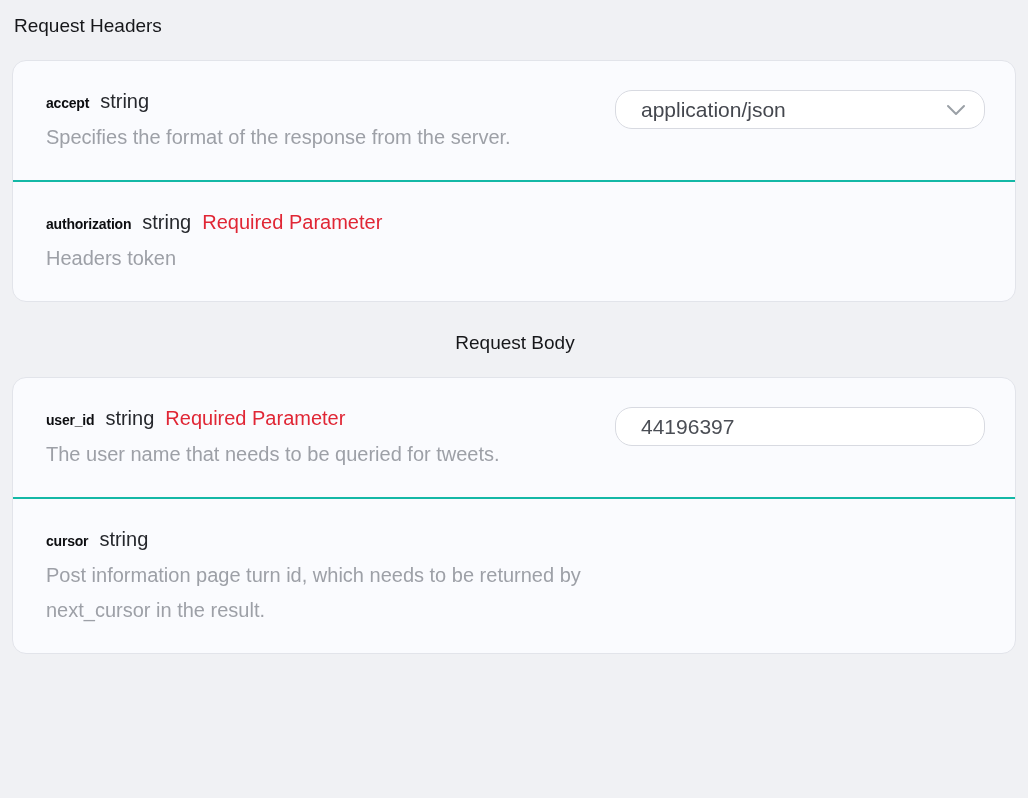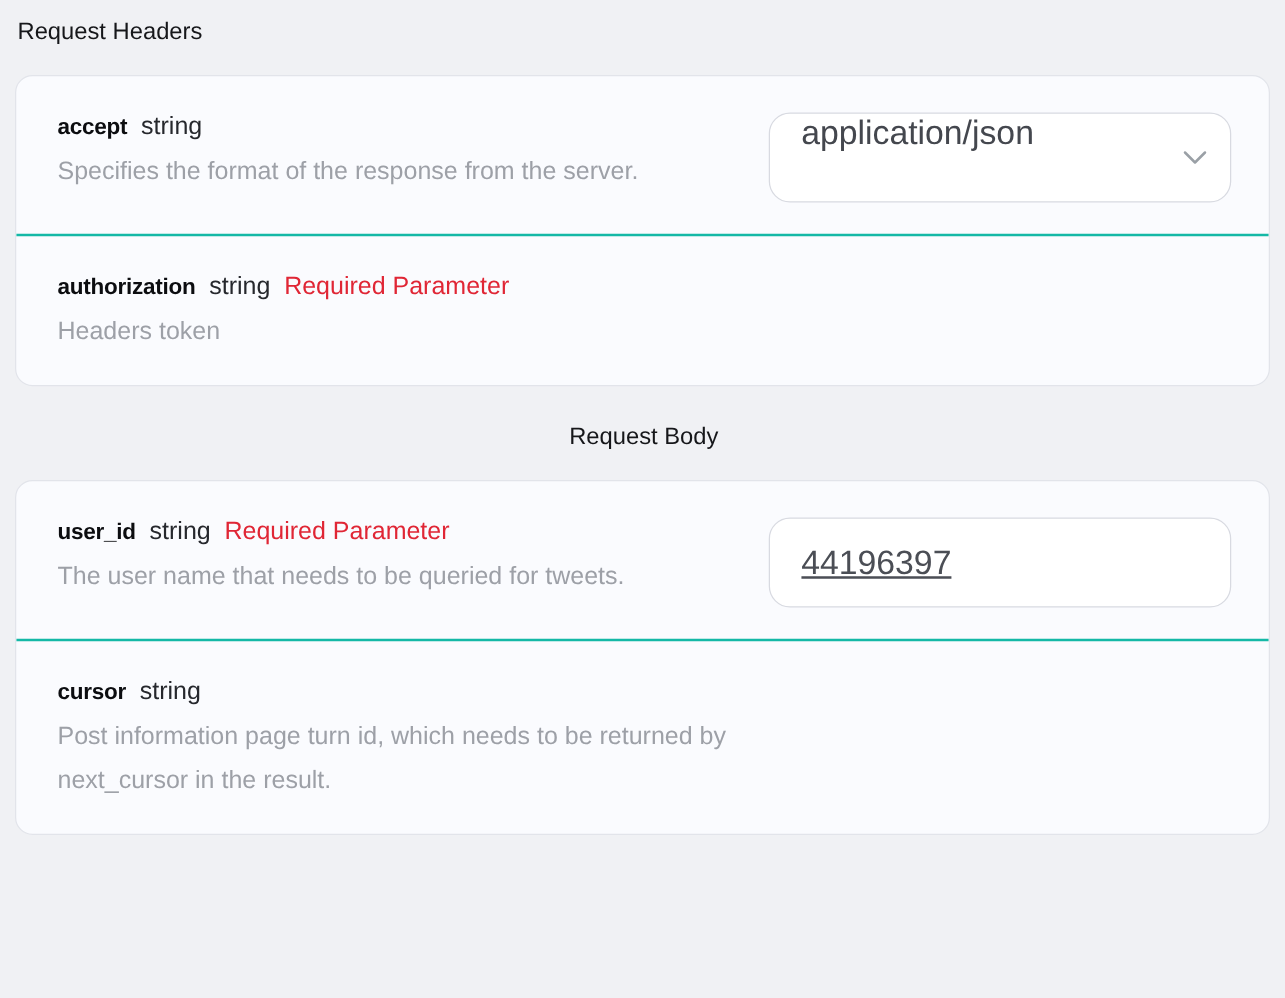--- a/index.html
+++ b/index.html
@@ -29,50 +29,50 @@
   .row {
     display: flex;
     justify-content: space-between;
     align-items: flex-start;
     padding: 29px 30px 25px 33px;
   }
   .row + .row { border-top: 2px solid #14b8a6; }
 
   .left { max-width: 560px; flex: 1 1 auto; padding-right: 20px; }
   .name-line { display: flex; align-items: baseline; gap: 11px; white-space: nowrap; }
-  .pname { font-size: 18px; font-weight: 700; color: #0c0d10; letter-spacing: -0.2px; }
+  .pname { font-size: 14px; font-weight: 700; color: #0c0d10; letter-spacing: -0.2px; }
   .ptype { font-size: 20px; color: #26282d; }
   .preq  { font-size: 20px; color: #e02635; }
   .pdesc {
     font-size: 20px;
     color: #9da0a7;
     line-height: 35px;
     margin-top: 7px;
   }
 
   .control { width: 370px; flex: 0 0 370px; }
   .field {
-    width: 370px; height: 72px;
+    width: 370px; height: 39px;
     background: #ffffff;
     border: 1px solid #d8dae1;
     border-radius: 17px;
     display: flex;
+    align-items: center;
     padding: 0 18px 0 25px;
-    font-size: 27px;
+    font-size: 21px;
     color: #4b4e55;
   }
   .select-field { justify-content: space-between; cursor: default; }
   .select-field .sel-text { color: #44474e; }
 
   input.field {
     display: block;
     padding: 0 20px 0 25px;
     font-family: "Liberation Sans", "DejaVu Sans", sans-serif;
     outline: none;
-    text-decoration: underline;
   }
 
   .prefix { color: #b0b3ba; margin-right: 10px; }
   .val { color: #4b4e55; white-space: nowrap; overflow: hidden; }
   .spacer { flex: 1 1 auto; }
 
   .icon-btn {
     background: none; border: none; padding: 0; margin-left: 8px;
     display: flex; align-items: center; cursor: pointer;
   }

